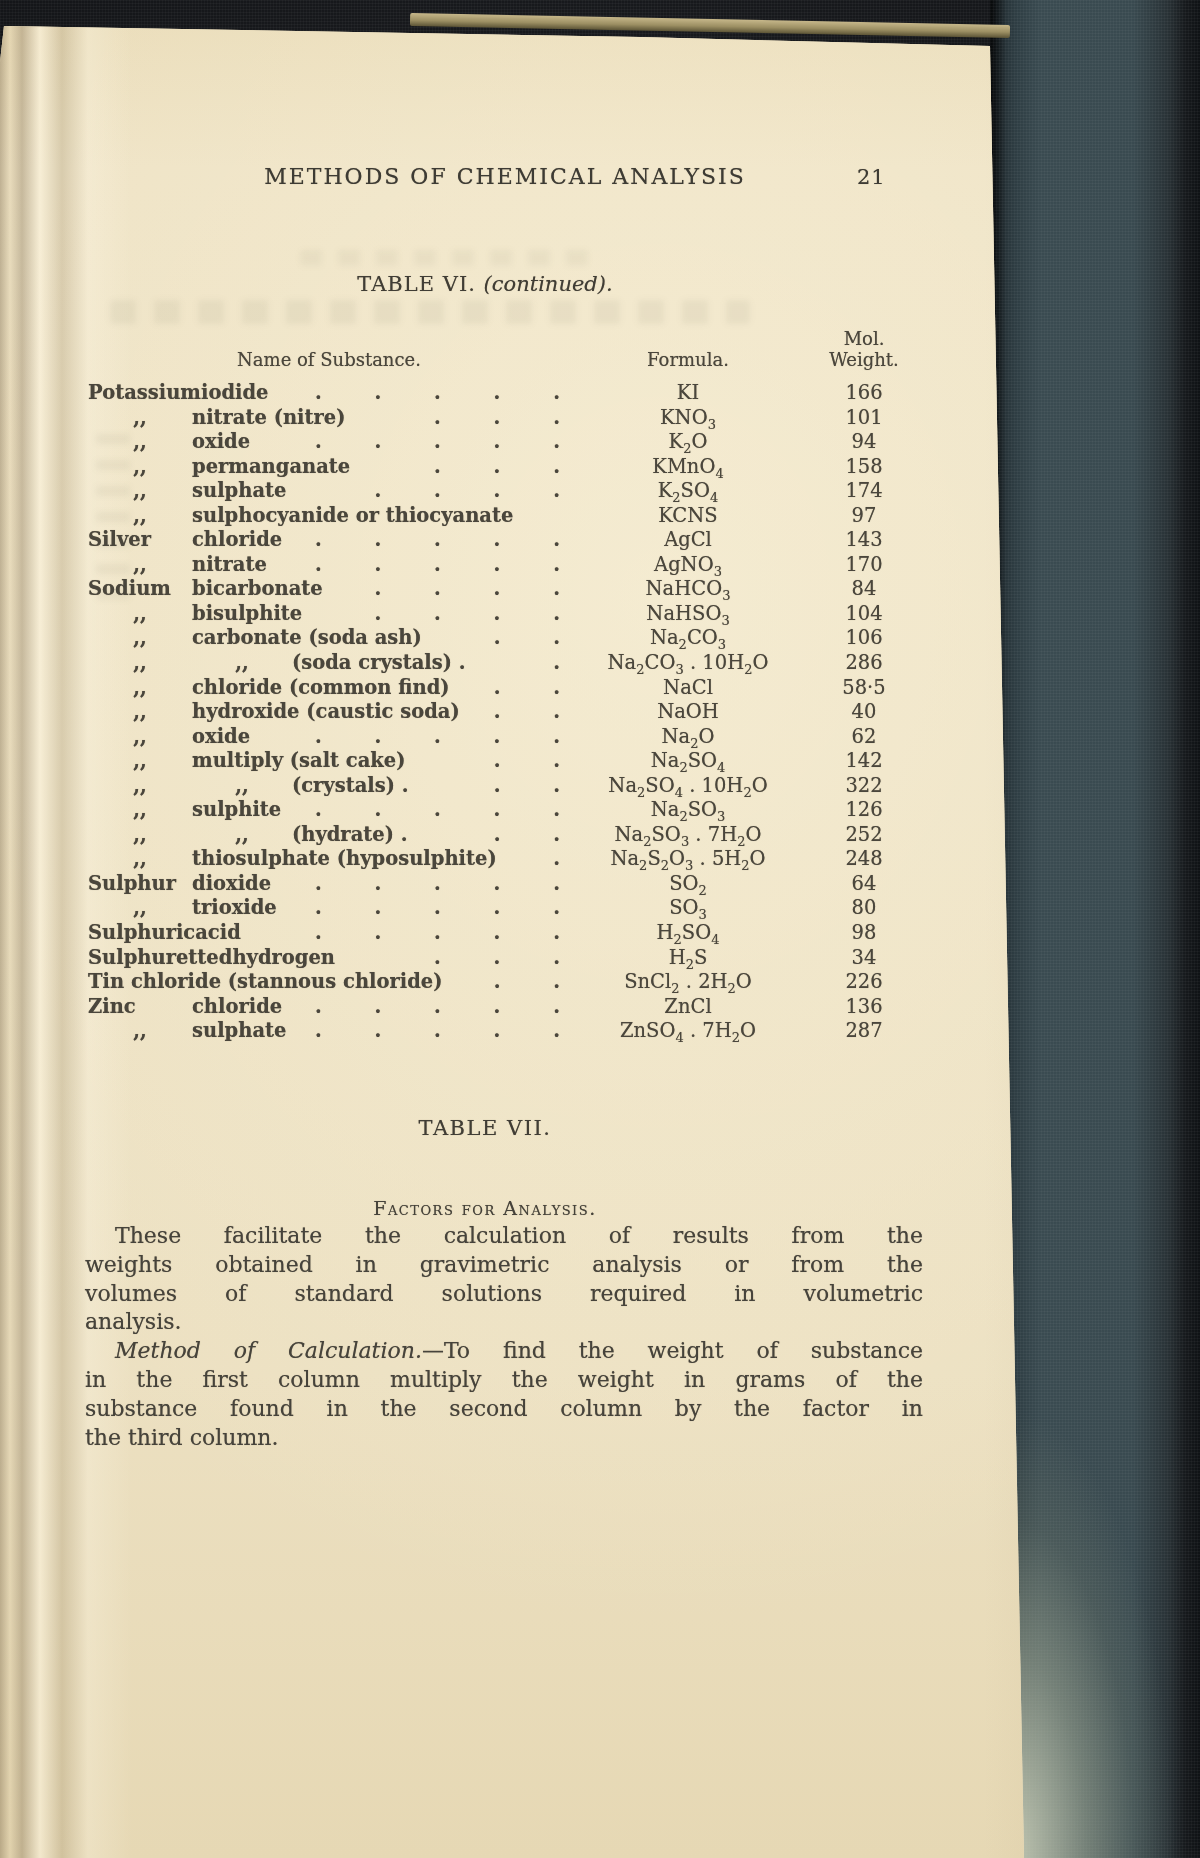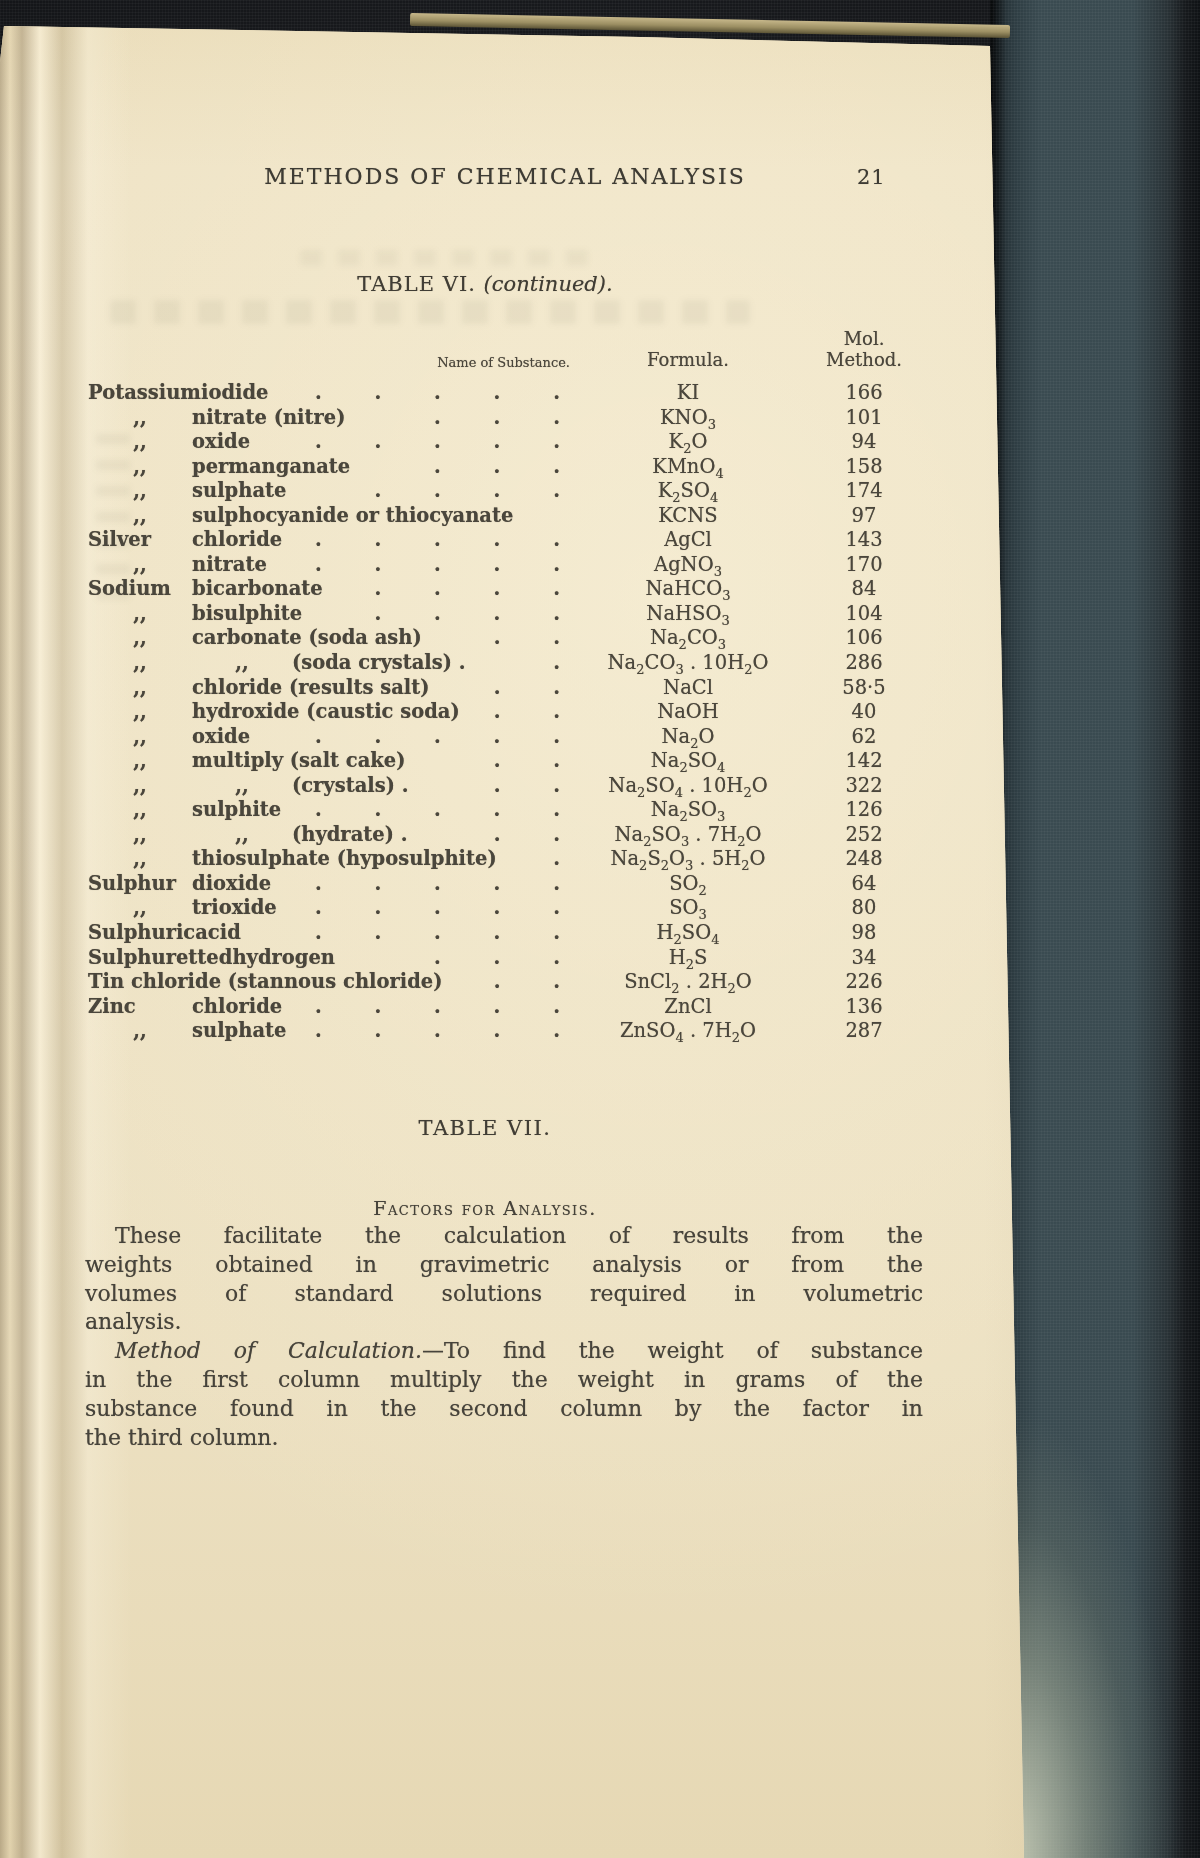--- a/index.html
+++ b/index.html
@@ -68,21 +68,21 @@
   
   .ink{text-shadow:0 0 .7px rgba(66,58,44,.6);}
   .running-row{position:absolute;left:85px;top:164px;width:840px;text-align:center;}
   .rh{font-size:22px;letter-spacing:2px;color:#3d3b34;}
   .pn{position:absolute;left:772px;top:1px;font-size:21px;letter-spacing:1px;color:#3d3b34;}
   .t6title{position:absolute;left:85px;top:272px;width:800px;text-align:center;
            font-size:21px;letter-spacing:1px;color:#403d35;}
   .t6title .it{font-style:italic;letter-spacing:0;}
   .table6{position:absolute;left:88px;top:316px;width:836px;font-size:19.5px;color:#4a463c;}
   .thead{display:flex;align-items:flex-end;height:54px;}
-  .th-name{width:482px;text-align:right;font-size:13px;}
+  .th-name{width:482px;text-align:center;font-size:18px;}
   .th-formula{width:236px;text-align:center;font-size:18px;}
   .th-weight{width:116px;text-align:center;font-size:18px;line-height:21px;}
   .rows{margin-top:11px;}
   .trow{display:flex;align-items:baseline;height:24.55px;line-height:24.55px;white-space:nowrap;}
   .nwrap{width:482px;display:flex;align-items:baseline;font-weight:bold;}
   .c-pre{display:inline-block;min-width:104px;}
   .c-pre.ditto{text-align:center;}
   .c-dd{display:inline-block;width:100px;text-align:center;}
   .c-n{margin-right:4px;}
   .c-dots{flex:1;text-align:right;word-spacing:46px;padding-right:10px;overflow:hidden;}
@@ -124,21 +124,21 @@
       <span>TABLE VI.</span>
       <span class="it">(continued).</span>
     </div>
 
     <div class="table6">
       <div class="thead">
         <div class="th-name">Name of Substance.</div>
         <div class="th-formula">Formula.</div>
         <div class="th-weight">
           <div>Mol.</div>
-          <div>Method.</div>
+          <div>Weight.</div>
         </div>
       </div>
       <div class="rows" id="rows">
           <div class="trow">
             <div class="nwrap">
               <span class="c-pre">Potassium</span>
               <span class="c-n">iodide</span>
               <span class="c-dots">. . . . .</span>
             </div>
             <span class="c-f">KI</span>
@@ -240,21 +240,21 @@
               <span class="c-dd">,,</span>
               <span class="c-n">(soda crystals) .</span>
               <span class="c-dots">.</span>
             </div>
             <span class="c-f">Na<sub>2</sub>CO<sub>3</sub> . 10H<sub>2</sub>O</span>
             <span class="c-w">286</span>
           </div>
           <div class="trow">
             <div class="nwrap">
               <span class="c-pre ditto">,,</span>
-              <span class="c-n">chloride (results salt)</span>
+              <span class="c-n">chloride (common find)</span>
               <span class="c-dots">. .</span>
             </div>
             <span class="c-f">NaCl</span>
             <span class="c-w">58·5</span>
           </div>
           <div class="trow">
             <div class="nwrap">
               <span class="c-pre ditto">,,</span>
               <span class="c-n">hydroxide (caustic soda)</span>
               <span class="c-dots">. .</span>

